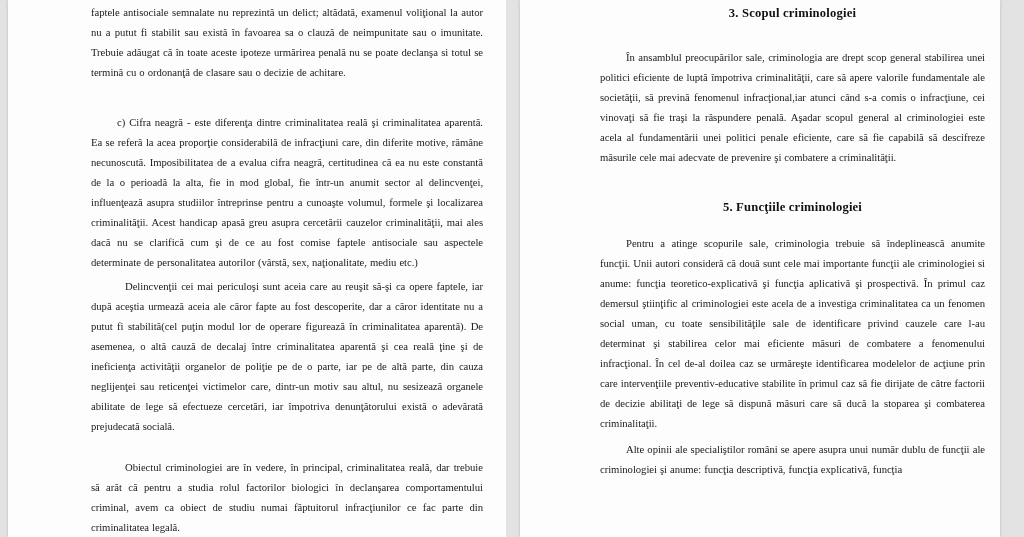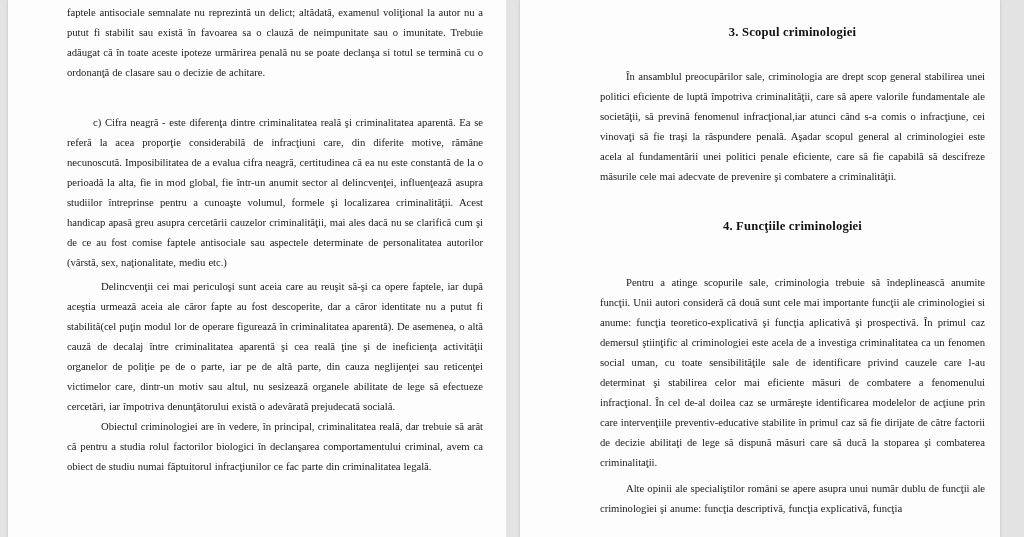--- a/index.html
+++ b/index.html
@@ -21,57 +21,57 @@
     height: 537px;
     background: #fdfdfd;
     box-sizing: border-box;
     overflow: hidden;
     box-shadow: 0 0 3px rgba(0,0,0,0.18);
     color: #1b1b1b;
   }
   .page-left {
     left: 8px;
     width: 498px;
-    padding: 2px 23px 0 59px;
+    padding: 2px 23px 0 83px;
   }
   .page-right {
     left: 520px;
     width: 480px;
-    padding: 22px 15px 0 80px;
+    padding: 3px 15px 0 80px;
   }
   .page p {
     margin: 0;
     font-size: 10.7px;
     line-height: 20px;
     text-align: justify;
     letter-spacing: -0.05px;
     word-spacing: 0.4px;
   }
   .indent { text-indent: 34px; }
   .indent-sm { text-indent: 26px; }
   .noindent { text-indent: 0; }
 
   
   .page-left .p2 { margin-top: 30px; }
   .page-left .p3 { margin-top: 4px; }
-  .page-left .p4 { margin-top: 0; }
+  .page-left .p4 { margin-top: 21px; }
 
   
   .heading {
     margin: 0;
     font-size: 12.6px;
     font-weight: bold;
     text-align: center;
     line-height: 20px;
     letter-spacing: 0.2px;
     color: #111;
   }
   .page-right .para-scop { margin-top: 24px; }
   .heading-functii { margin-top: 30px; }
-  .page-right .para-functii { margin-top: 36px; }
+  .page-right .para-functii { margin-top: 16px; }
   .page-right .para-alte { margin-top: 6px; }
 
   .page-gap {
     position: absolute;
     left: 506px;
     top: 0;
     width: 14px;
     height: 537px;
     background: #e3e3e3;
   }
@@ -86,18 +86,18 @@
     <p class="indent-sm p2">c) Cifra neagră - este diferenţa dintre criminalitatea reală şi criminalitatea aparentă. Ea se referă la acea proporţie considerabilă de infracţiuni care, din diferite motive, rămâne necunoscută. Imposibilitatea de a evalua cifra neagră, certitudinea că ea nu este constantă de la o perioadă la alta, fie in mod global, fie într-un anumit sector al delincvenţei, influenţează asupra studiilor întreprinse pentru a cunoaşte volumul, formele şi localizarea criminalităţii. Acest handicap apasă greu asupra cercetării cauzelor criminalităţii, mai ales dacă nu se clarifică cum şi de ce au fost comise faptele antisociale sau aspectele determinate de personalitatea autorilor (vârstă, sex, naţionalitate, mediu etc.)</p>
     <p class="indent p3">Delincvenţii cei mai periculoşi sunt aceia care au reuşit să-şi ca opere faptele, iar după aceştia urmează aceia ale căror fapte au fost descoperite, dar a căror identitate nu a putut fi stabilită(cel puţin modul lor de operare figurează în criminalitatea aparentă). De asemenea, o altă cauză de decalaj între criminalitatea aparentă şi cea reală ţine şi de ineficienţa activităţii organelor de poliţie pe de o parte, iar pe de altă parte, din cauza neglijenţei sau reticenţei victimelor care, dintr-un motiv sau altul, nu sesizează organele abilitate de lege să efectueze cercetări, iar împotriva denunţătorului există o adevărată prejudecată socială.</p>
     <p class="indent p4">Obiectul criminologiei are în vedere, în principal, criminalitatea reală, dar trebuie să arăt că pentru a studia rolul factorilor biologici în declanşarea comportamentului criminal, avem ca obiect de studiu numai făptuitorul infracţiunilor ce fac parte din criminalitatea legală.</p>
   </div>
 
   <div class="page-gap"></div>
 
   <div class="page page-right">
     <h2 class="heading heading-scop">3. Scopul criminologiei</h2>
     <p class="indent-sm para-scop">În ansamblul preocupărilor sale, criminologia are drept scop general stabilirea unei politici eficiente de luptă împotriva criminalităţii, care să apere valorile fundamentale ale societăţii, să prevină fenomenul infracţional,iar atunci când s-a comis o infracţiune, cei vinovaţi să fie traşi la răspundere penală. Aşadar scopul general al criminologiei este acela al fundamentării unei politici penale eficiente, care să fie capabilă să descifreze măsurile cele mai adecvate de prevenire şi combatere a criminalităţii.</p>
-    <h2 class="heading heading-functii">4. Funcţiile criminologiei</h2>
+    <h2 class="heading heading-functii">5. Funcţiile criminologiei</h2>
     <p class="indent-sm para-functii">Pentru a atinge scopurile sale, criminologia trebuie să îndeplinească anumite funcţii. Unii autori consideră că două sunt cele mai importante funcţii ale criminologiei si anume: funcţia teoretico-explicativă şi funcţia aplicativă şi prospectivă. În primul caz demersul ştiinţific al criminologiei este acela de a investiga criminalitatea ca un fenomen social uman, cu toate sensibilităţile sale de identificare privind cauzele care l-au determinat şi stabilirea celor mai eficiente măsuri de combatere a fenomenului infracţional. În cel de-al doilea caz se urmăreşte identificarea modelelor de acţiune prin care intervenţiile preventiv-educative stabilite în primul caz să fie dirijate de către factorii de decizie abilitaţi de lege să dispună măsuri care să ducă la stoparea şi combaterea criminalitaţii.</p>
     <p class="indent-sm para-alte">Alte opinii ale specialiştilor români se apere asupra unui număr dublu de funcţii ale criminologiei şi anume: funcţia descriptivă, funcţia explicativă, funcţia</p>
   </div>
 
 </div>
 
 </body></html>

